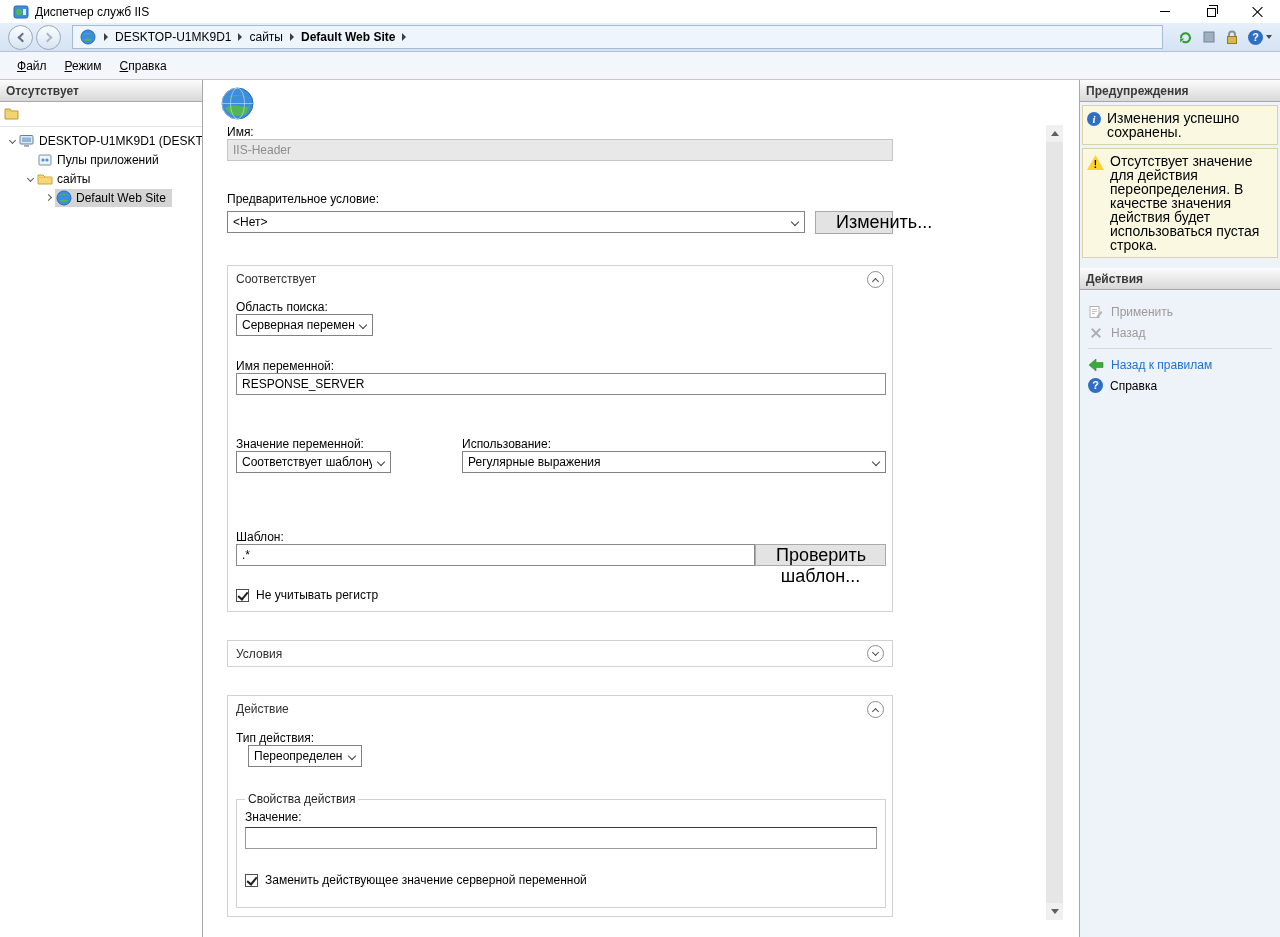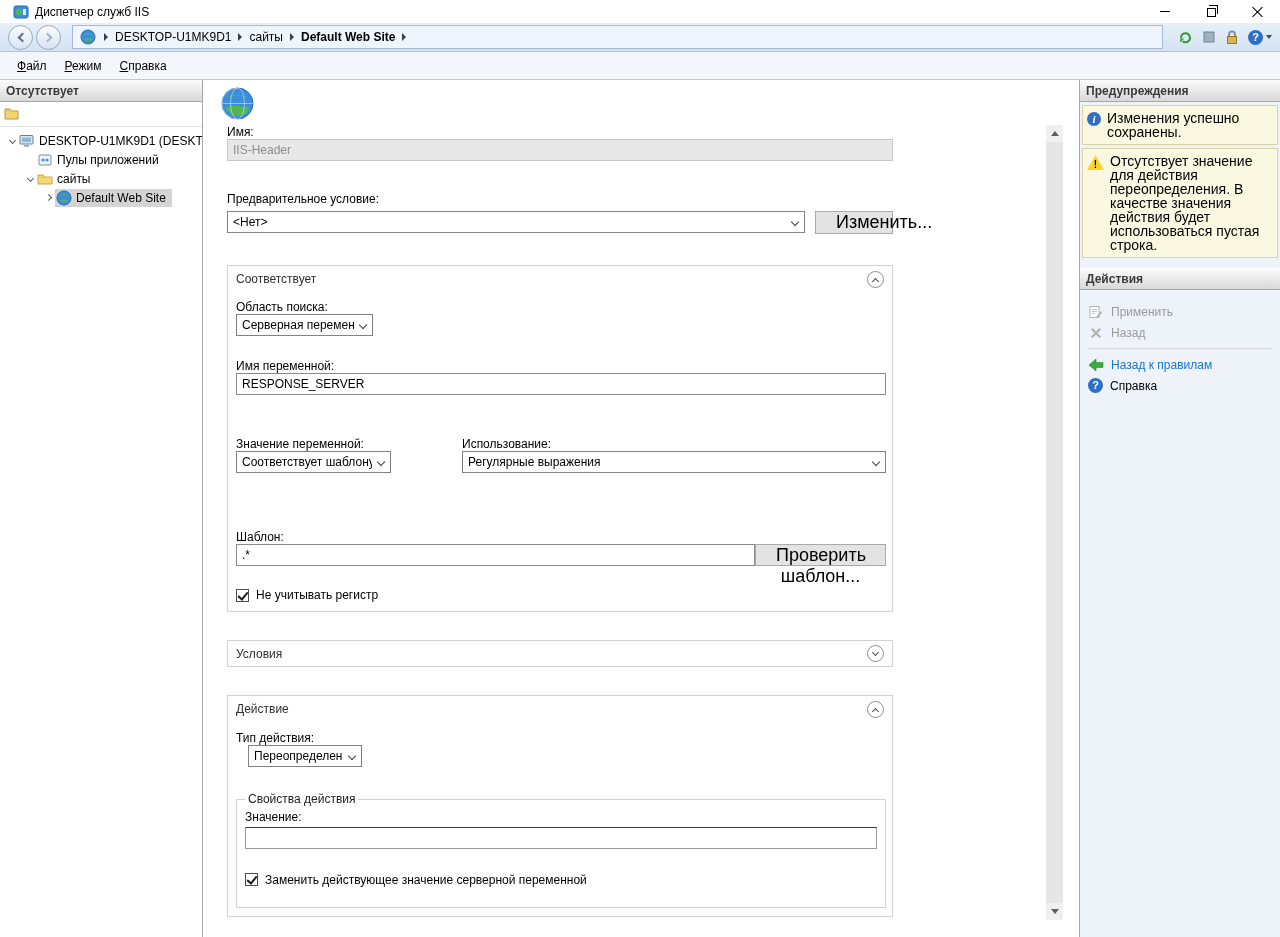--- a/index.html
+++ b/index.html
@@ -91,21 +91,21 @@
   .sec-title{color:#2f2f2f}
   .secchev{margin-left:auto;width:17px;height:17px;border:1px solid #8d8d8d;border-radius:50%;position:relative;background:#fff}
   .secchev i{position:absolute;left:5px;width:5px;height:5px;border-right:1.4px solid #4c4c4c;border-bottom:1.4px solid #4c4c4c;display:block}
   .secchev.up i{top:7px;transform:rotate(-135deg)}
   .secchev.down i{top:4px;transform:rotate(45deg)}
   .prow{position:absolute;display:flex}
   fieldset.groupbox{position:absolute;border:1px solid #d2d2d2;padding:2px 8px 8px;margin:0}
   fieldset.groupbox legend{font-size:12px;padding:0 3px;color:#1c1c1c}
   .gb-lbl{display:block;margin:2px 0 3px}
   .gb-input{width:100%;height:22px;border:1px solid #9a9a9a;border-top:1px solid #3a3a3a;padding:0 5px;font-family:inherit;font-size:12px}
-  .gb-cbrow{display:flex;margin-top:24px}
+  .gb-cbrow{display:flex;align-items:center;margin-top:24px}
 
   
   .vscroll{position:absolute;top:45px;bottom:17px;right:16px;width:17px;background:#f0f0f0;display:flex;flex-direction:column}
   .sb-btn{height:17px;flex:0 0 17px;display:flex;align-items:center;justify-content:center;background:#f0f0f0}
   .tri-up{width:0;height:0;border-left:4px solid transparent;border-right:4px solid transparent;border-bottom:5px solid #5f5f5f}
   .tri-down{width:0;height:0;border-left:4px solid transparent;border-right:4px solid transparent;border-top:5px solid #5f5f5f}
   .sb-track{flex:1;position:relative}
   .sb-thumb{position:absolute;left:0;right:0;top:0;bottom:0;background:#e6e6e6}
 
   

